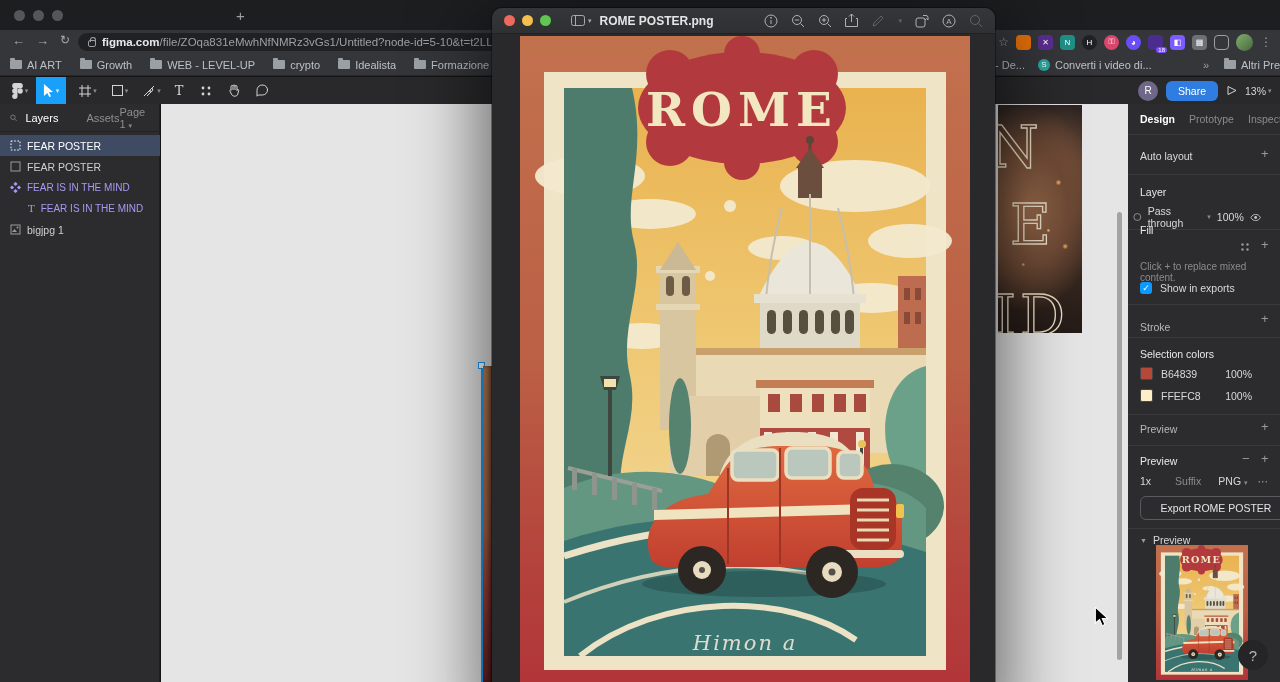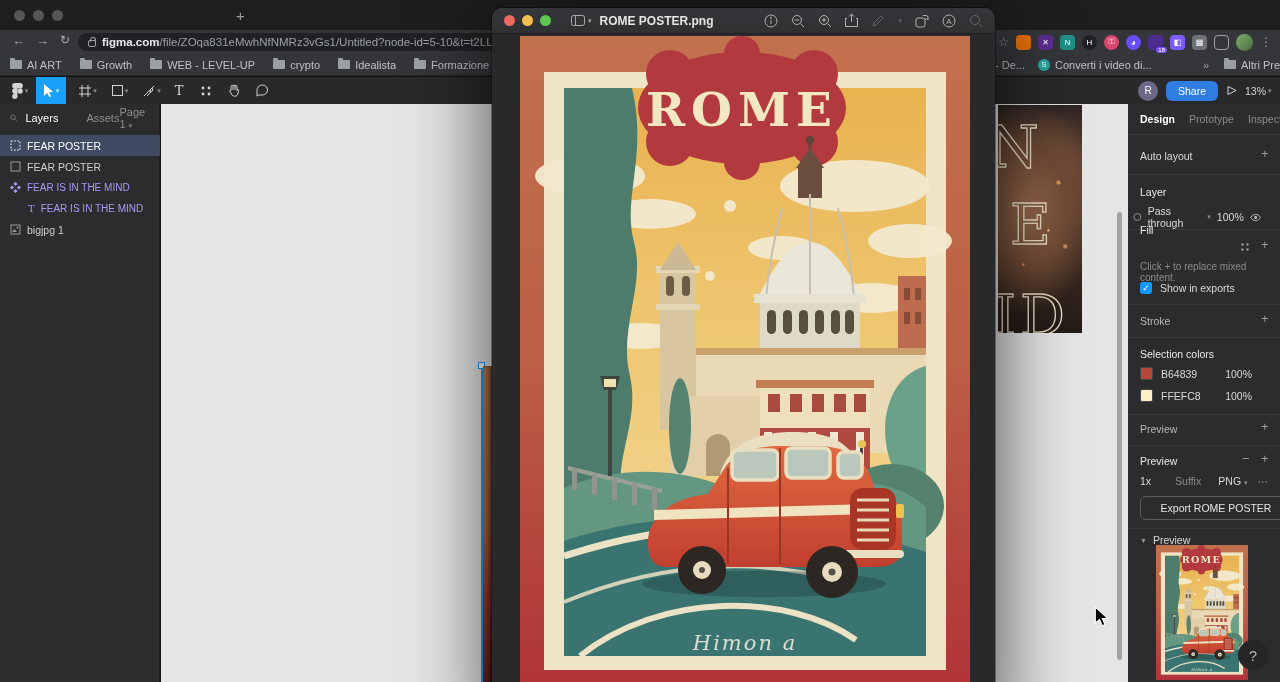--- a/index.html
+++ b/index.html
@@ -328,21 +328,21 @@
       </g>
     </svg>
   <span class="plus" style="left:133px;top:136px">+</span>
   <span class="abs rp-dim" style="left:12px;top:157px;font-size:10px">Click + to replace mixed content.</span>
   <div class="abs" style="left:12px;top:178px;display:flex;align-items:center;gap:8px">
     <span class="checkbox">✓</span>
     <span>Show in exports</span>
   </div>
   <div class="rp-divider" style="top:200px"></div>
 
-  <span class="rp-label" style="top:211px;color:#b8b8bb">Stroke</span>
+  <span class="rp-label" style="top:217px;color:#b8b8bb">Stroke</span>
   <span class="plus" style="left:133px;top:210px">+</span>
   <div class="rp-divider" style="top:233px"></div>
 
   <span class="rp-label" style="top:244px">Selection colors</span>
   <div class="abs" style="left:12px;top:263px;display:flex;align-items:center;gap:8px;width:112px">
     <span class="swatch" style="background:#b64839"></span>
     <span>B64839</span>
     <span style="margin-left:auto">100%</span>
   </div>
   <div class="abs" style="left:12px;top:285px;display:flex;align-items:center;gap:8px;width:112px">

